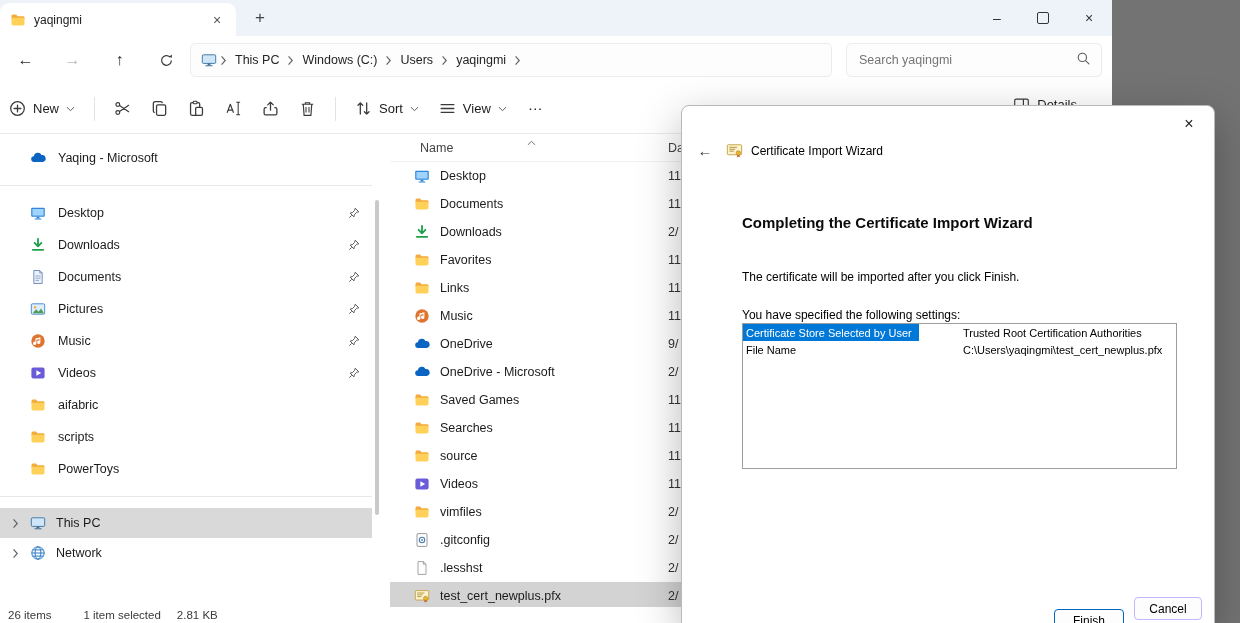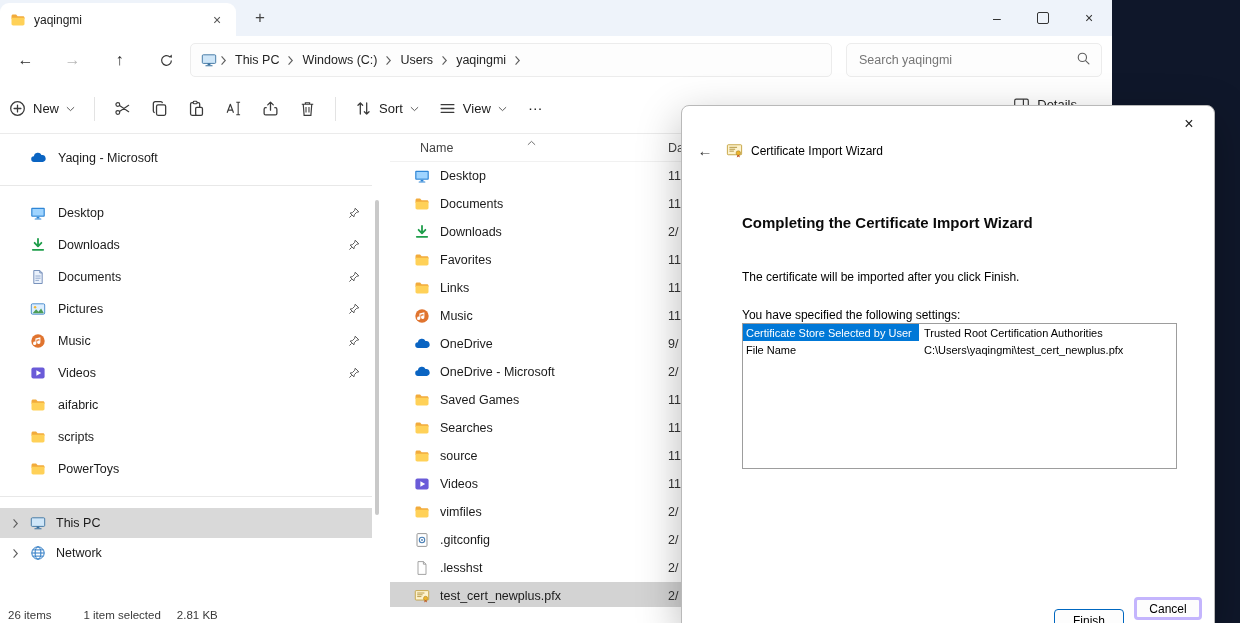--- a/index.html
+++ b/index.html
@@ -1,17 +1,17 @@
 <!DOCTYPE html>
 <html><head>
 <meta charset="utf-8">
 <style>
   html,body{margin:0;padding:0;}
   body{font-family:"Liberation Sans","DejaVu Sans",sans-serif;background:#fff;}
-  .page{position:relative;width:1240px;height:623px;overflow:hidden;background:#0f172a;}
+  .page{position:relative;width:1240px;height:623px;overflow:hidden;background:#737373;}
 
   
   .explorer{position:absolute;left:0;top:0;width:1112px;height:623px;background:#fff;}
 
   .tabbar{position:relative;height:36px;background:#eef3fa;}
   .tab{position:absolute;left:0;bottom:0;width:236px;height:33px;background:#fff;border-radius:9px 9px 0 0;
        display:flex;align-items:center;padding:0 10px;box-sizing:border-box;gap:8px;font-size:12px;color:#1b1b1b;}
   .tab .icon16{flex:none;}
   .tab-close{margin-left:auto;font-size:14px;color:#555;width:18px;text-align:center;cursor:default;}
   .newtab{position:absolute;left:248px;top:6px;width:24px;height:24px;font-size:17px;color:#444;
@@ -91,28 +91,28 @@
   .dlg-header{position:absolute;top:36px;left:10px;display:flex;align-items:center;gap:8px;}
   .dlg-back{font-size:15px;color:#333;width:26px;text-align:center;}
   .dlg-cert-icon{display:flex;}
   .dlg-cert-icon svg{width:17px;height:17px;}
   .dlg-title{font-size:12px;color:#000;text-align:center;}
   .dlg-heading{position:absolute;top:108px;left:60px;font-size:15px;font-weight:bold;color:#0b0b0b;}
   .dlg-body{position:absolute;top:164px;left:60px;}
   .dlg-intro{position:absolute;top:202px;left:60px;}
   .dlg-table{position:absolute;top:217px;left:60px;width:435px;height:146px;border:1px solid #9d9d9d;background:#fff;
              overflow:hidden;font-size:11px;box-sizing:border-box;}
-  .trow{display:flex;height:17px;align-items:center;}
+  .trow{display:flex;height:17px;align-items:center;gap:39px;}
   .tkey{width:176px;flex:none;padding:0 3px;box-sizing:border-box;height:100%;display:flex;align-items:center;white-space:nowrap;overflow:hidden;}
   .tkey.sel{background:#0078d7;color:#fff;}
   .tval{padding-left:5px;white-space:nowrap;}
   .dlg-btn{position:absolute;height:23px;border-radius:4px;background:#fdfdfd;font-size:12px;display:flex;align-items:center;
            justify-content:center;box-sizing:border-box;color:#000;}
   .btn-finish{left:372px;top:503px;width:70px;border:1px solid #0067c0;}
-  .btn-cancel{left:452px;top:491px;width:68px;border:3px solid #c4b5fd;}
+  .btn-cancel{left:452px;top:491px;width:68px;border:1px solid #c4b5fd;}
 </style>
 </head>
 <body>
 
 <div class="page">
 
   <div class="explorer">
 
     <div class="tabbar">
       <div class="tab">

